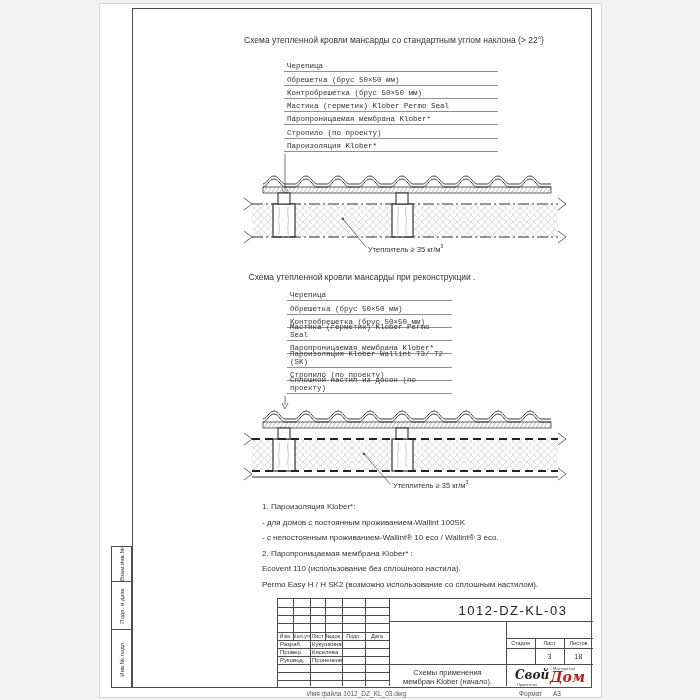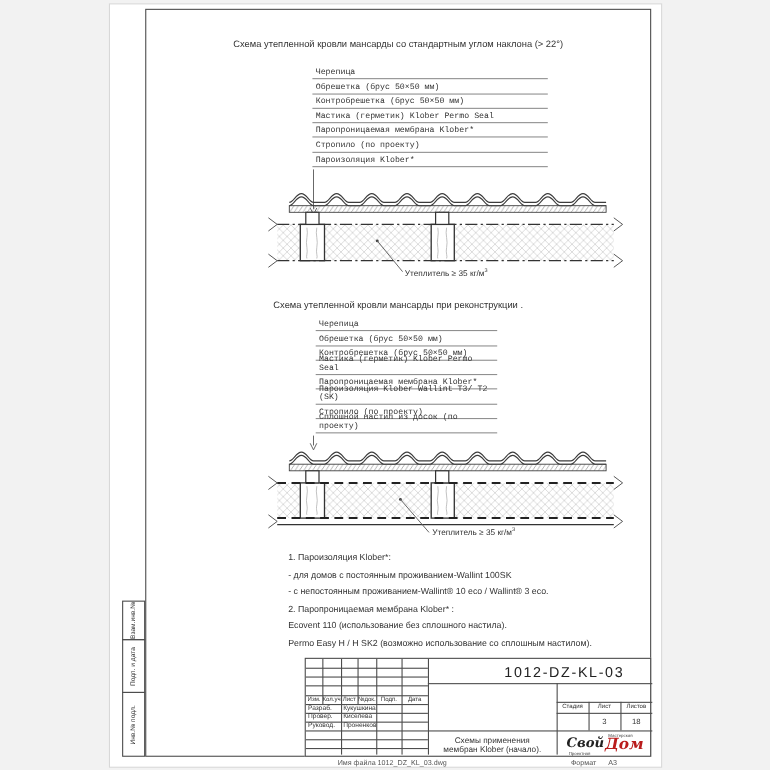--- a/index.html
+++ b/index.html
@@ -52,21 +52,21 @@
   <div class="vcell" style="top:546px;height:36px;">
     <span>Взам.инв.№</span>
   </div>
   <div class="vcell" style="top:581px;height:49px;">
     <span>Подп. и дата</span>
   </div>
   <div class="vcell" style="top:629px;height:59px;">
     <span>Инв.№ подл.</span>
   </div>
 
-  <div class="dtitle" style="top:35px;">Схема утепленной кровли мансарды со стандартным углом наклона (&gt; 22°)</div>
+  <div class="dtitle" style="top:35px;padding-left:32px;">Схема утепленной кровли мансарды со стандартным углом наклона (&gt; 22°)</div>
 
   <div class="layer-list" style="left:284px;top:59px;width:214px;">
     <div class="layer-row">
         <span>Черепица</span>
       </div>
     <div class="layer-row">
         <span>Обрешетка (брус 50×50 мм)</span>
       </div>
     <div class="layer-row">
         <span>Контробрешетка (брус 50×50 мм)</span>

